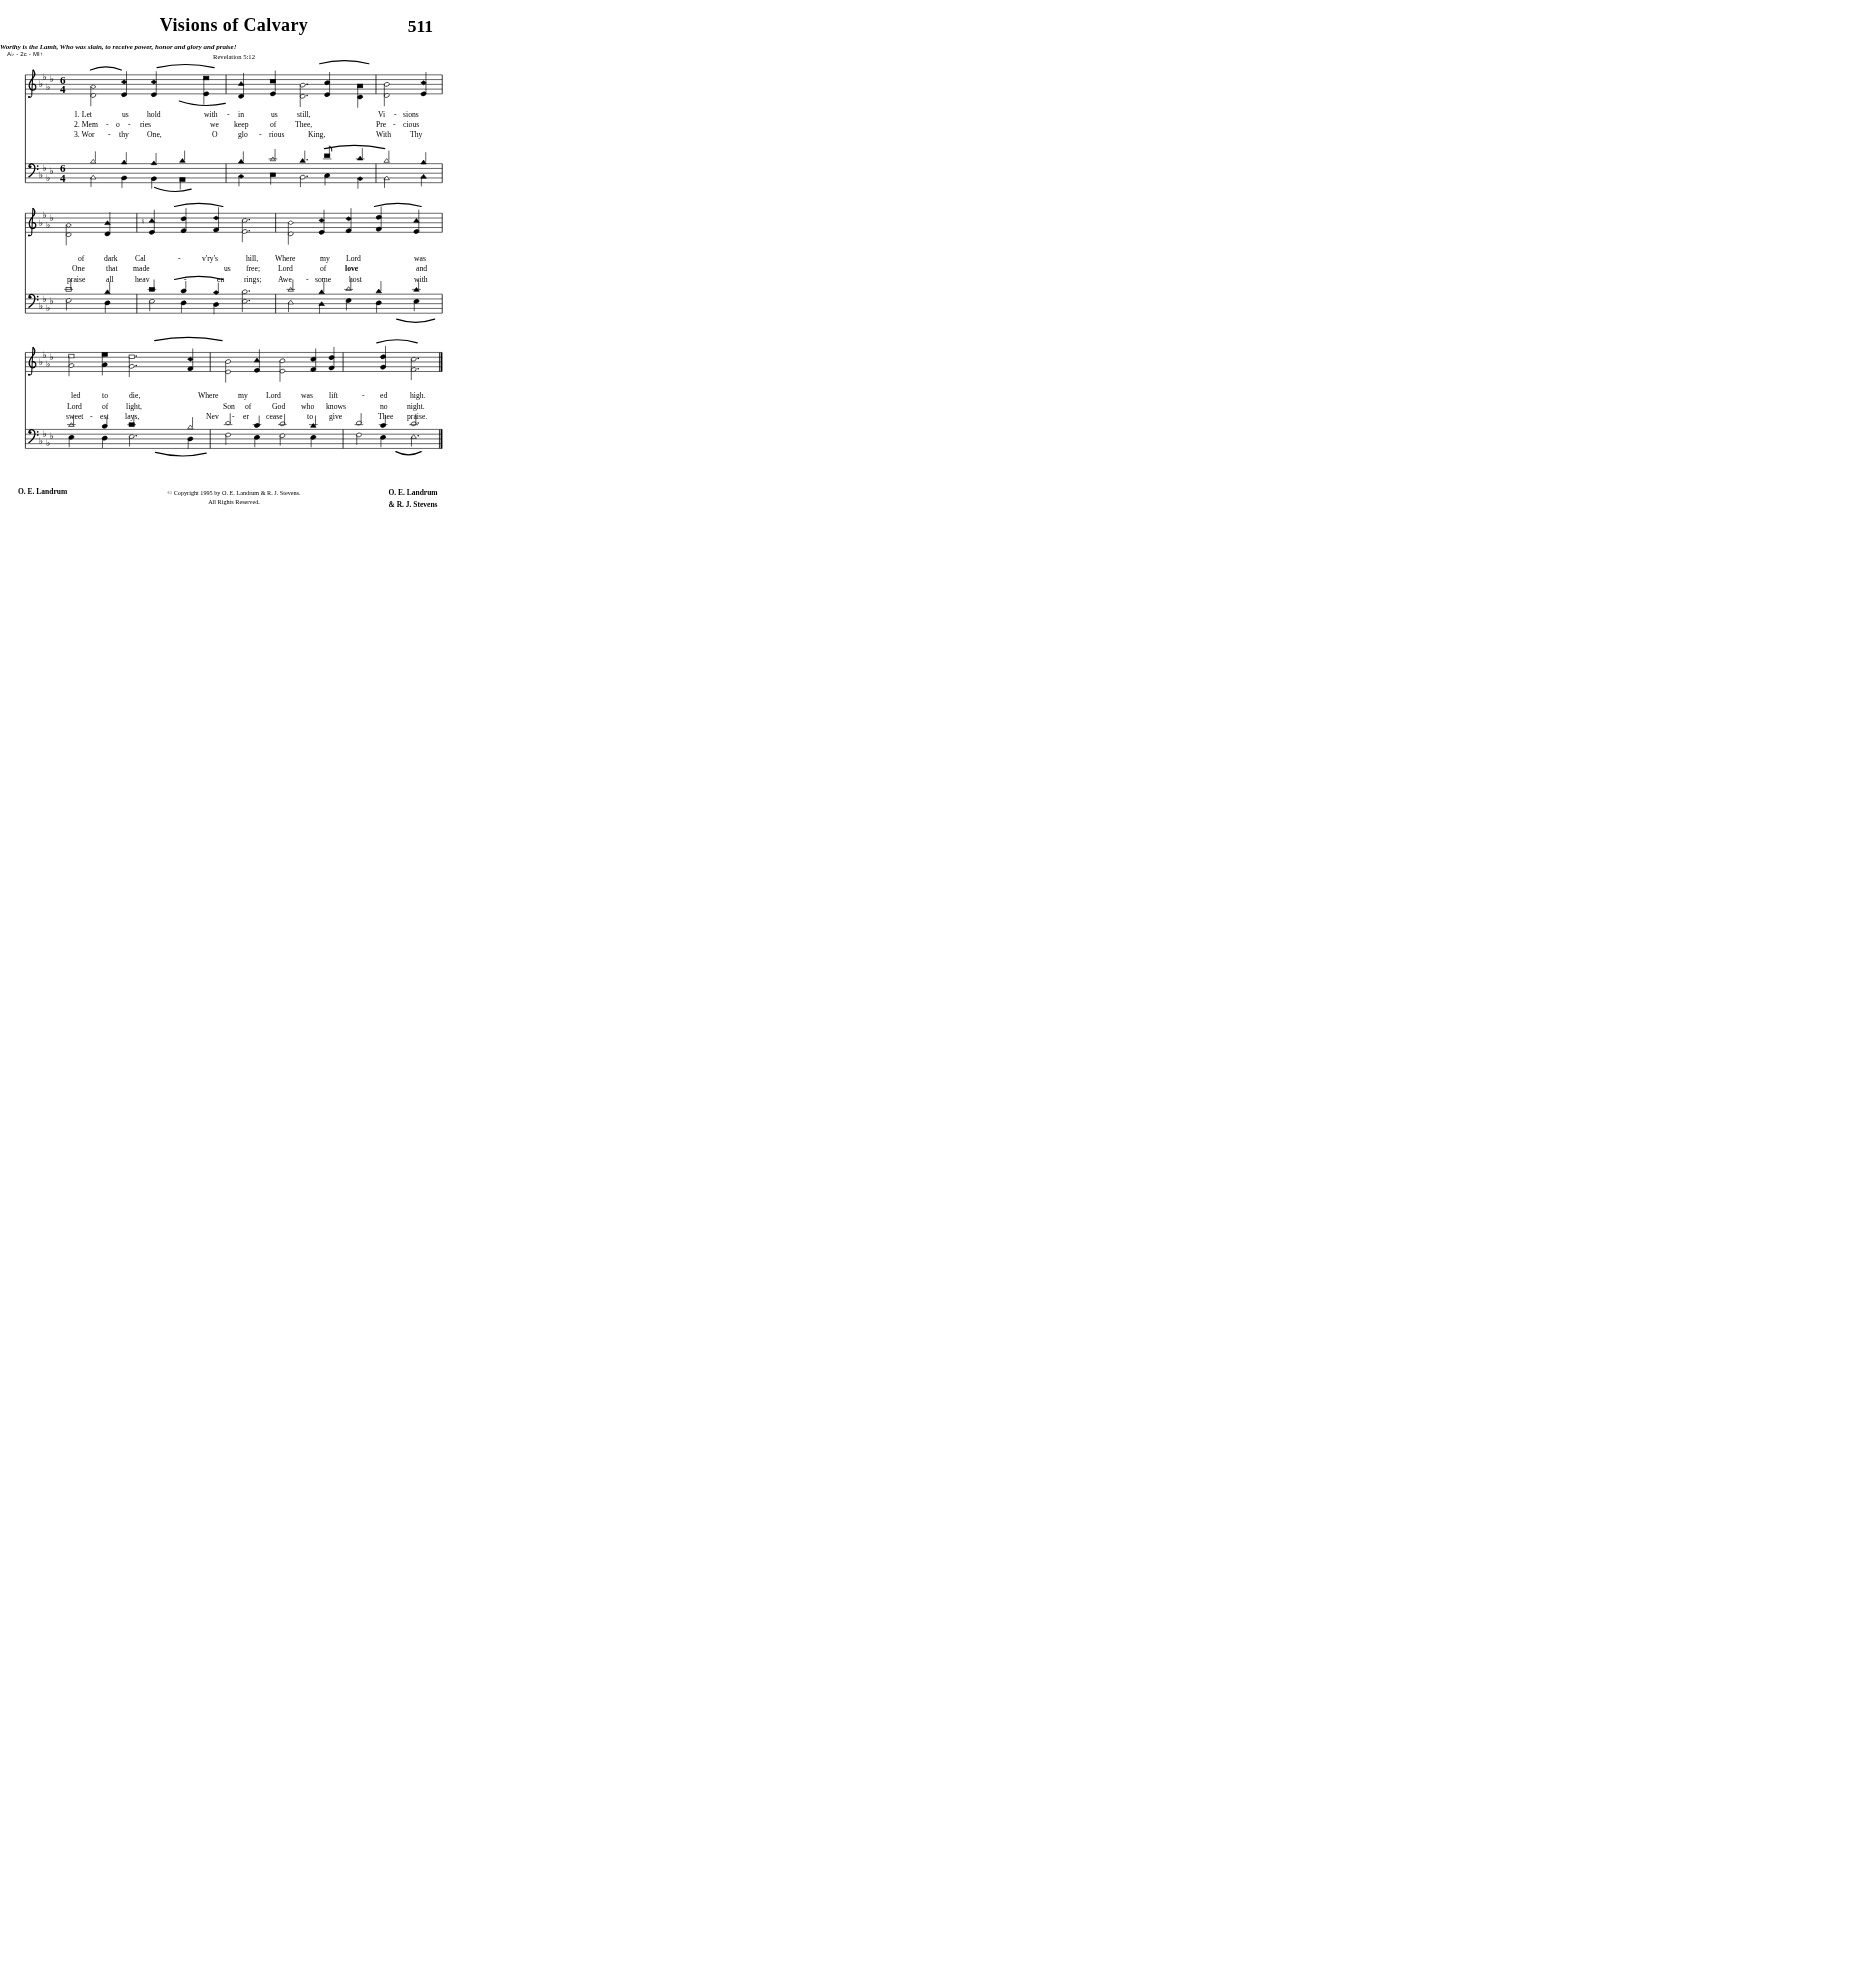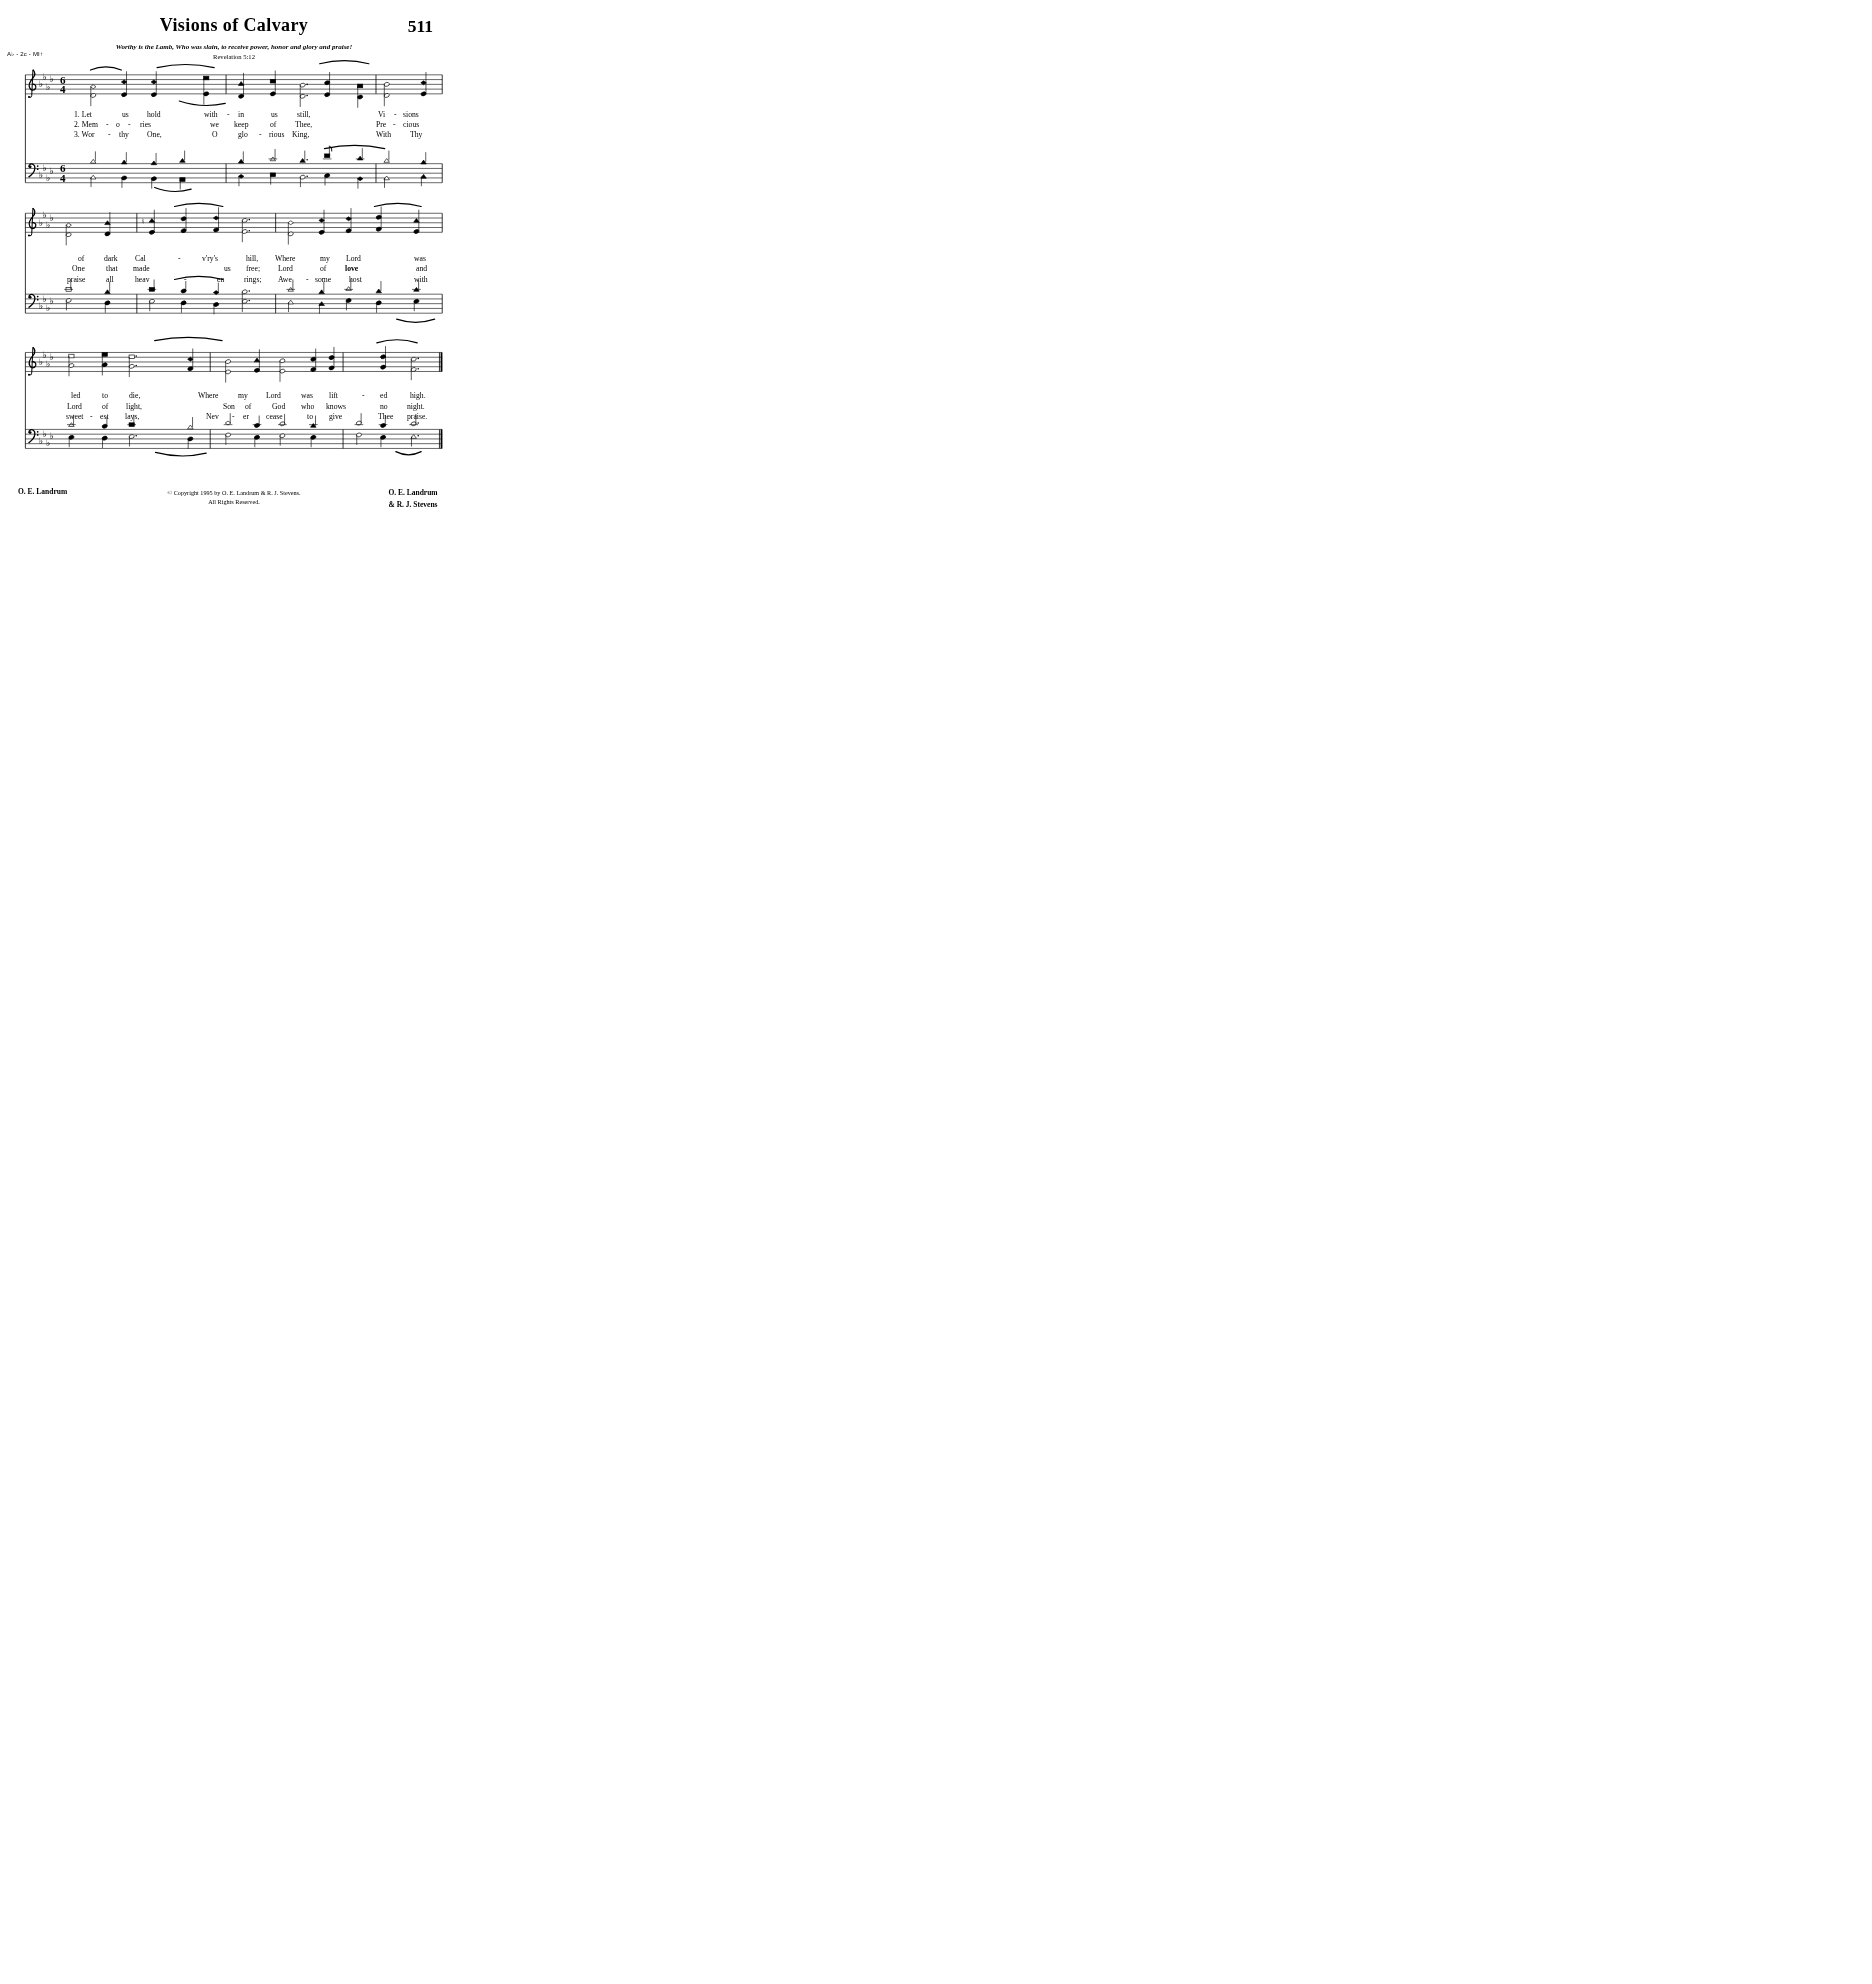--- a/index.html
+++ b/index.html
@@ -3,21 +3,21 @@
 <meta charset="utf-8">
 <style>
   html,body{margin:0;padding:0;background:#ffffff;}
   .page{position:relative;width:468px;height:532px;background:#ffffff;color:#000;
         font-family:"Liberation Serif",serif;overflow:hidden;}
   .kplabel{position:absolute;left:7.1px;top:50px;font-family:"Liberation Sans",sans-serif;
            font-size:6px;letter-spacing:0.2px;}
   .title-row{position:absolute;left:0;right:0;top:15px;text-align:center;}
   .title-row h1{display:inline-block;margin:0;font-size:18px;font-weight:bold;letter-spacing:0.4px;}
   .hymn-no{position:absolute;right:35px;top:0.8px;font-size:17.5px;font-weight:bold;}
-  .subtitle{position:absolute;left:0;right:0;top:43px;text-align:center;
+  .subtitle{position:absolute;left:0;right:0;top:43px;
             font-size:7px;font-style:italic;font-weight:bold;}
   .scripture-ref{position:absolute;left:0;right:0;top:53px;text-align:center;font-size:6.6px;}
   #score{position:absolute;left:0;top:0;width:468px;height:532px;}
   .lyric-line{position:absolute;left:0;top:0;height:9.5px;}
   .lyric-word{position:absolute;white-space:nowrap;font-size:7.7px;font-family:"Liberation Serif",serif;}
   .foot-left{position:absolute;left:18px;top:487px;font-size:7.5px;font-weight:bold;}
   .foot-center{position:absolute;left:0;right:0;top:489px;text-align:center;font-size:6.2px;}
   .foot-center .line2{margin-top:2.4px;}
   .foot-right{position:absolute;right:9.5px;top:487px;width:91px;text-align:center;
               font-size:7.5px;font-weight:bold;line-height:12px;}
@@ -467,21 +467,21 @@
       </div>
       <div class="lyric-line" style="top: 130px;">
         <span class="lyric-word" style="left: 74px;">3. Wor</span>
         <span class="lyric-word" style="left: 108px;">-</span>
         <span class="lyric-word" style="left: 119px;">thy</span>
         <span class="lyric-word" style="left: 147px;">One,</span>
         <span class="lyric-word" style="left: 212px;">O</span>
         <span class="lyric-word" style="left: 238px;">glo</span>
         <span class="lyric-word" style="left: 259px;">-</span>
         <span class="lyric-word" style="left: 269px;">rious</span>
-        <span class="lyric-word" style="left: 292px;">King,</span>
+        <span class="lyric-word" style="left: 308px;">King,</span>
         <span class="lyric-word" style="left: 376px;">With</span>
         <span class="lyric-word" style="left: 410px;">Thy</span>
       </div>
       <div class="lyric-line" style="top: 254px;">
         <span class="lyric-word" style="left: 78px;">of</span>
         <span class="lyric-word" style="left: 104px;">dark</span>
         <span class="lyric-word" style="left: 135px;">Cal</span>
         <span class="lyric-word" style="left: 178px;">-</span>
         <span class="lyric-word" style="left: 202px;">v'ry's</span>
         <span class="lyric-word" style="left: 246px;">hill,</span>

